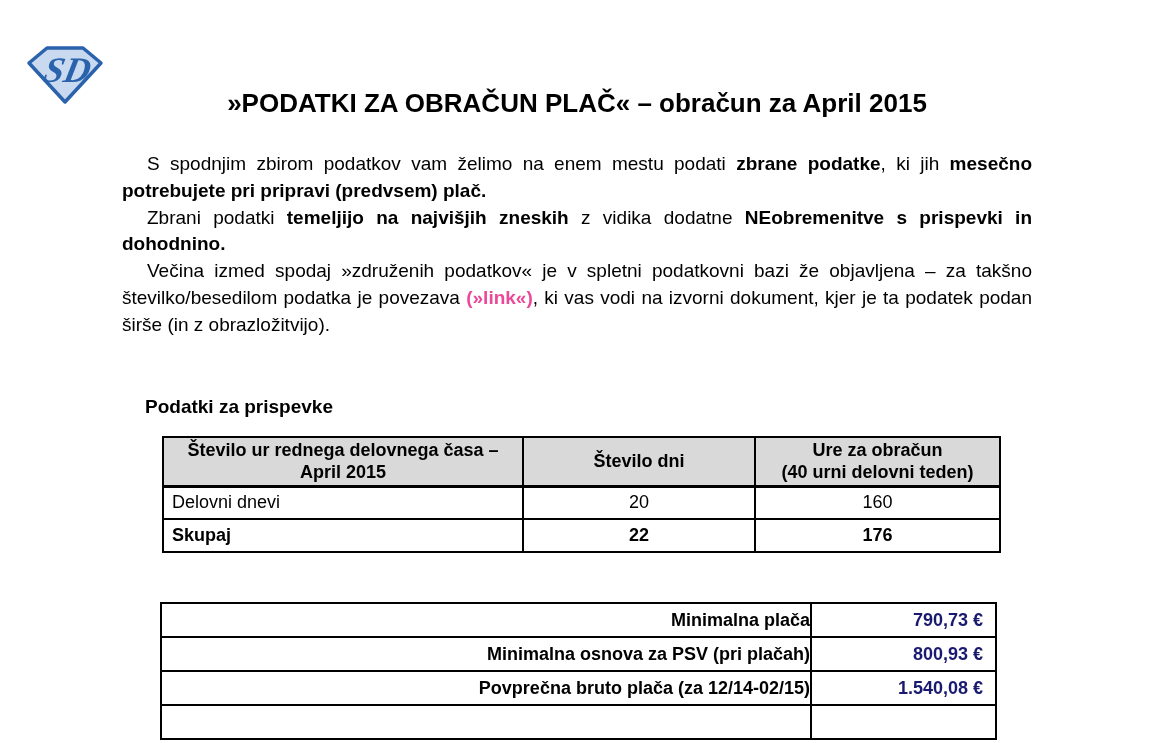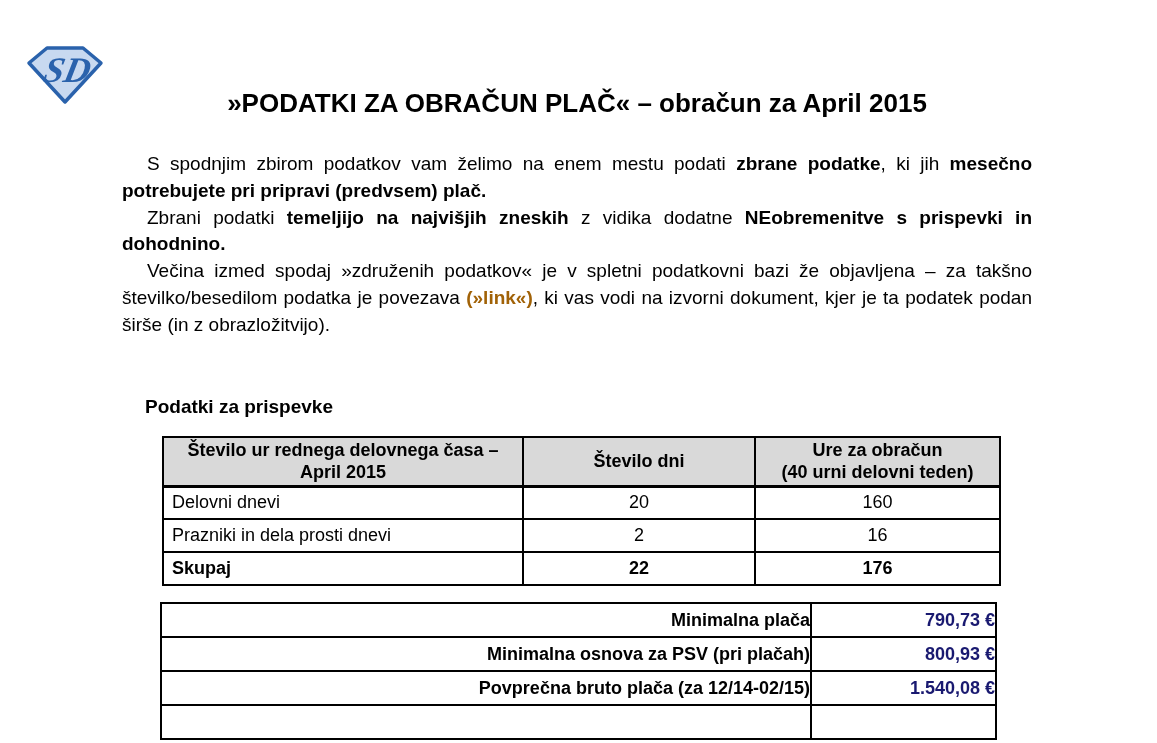--- a/index.html
+++ b/index.html
@@ -23,21 +23,21 @@
     letter-spacing:0px;
     white-space:nowrap;
   }
   .intro {
     position:absolute; left:122px; top:151px; width:910px;
     font-size:19px; line-height:26.8px;
     text-align:justify;
   }
   .intro p { margin:0; text-indent:25px; }
   .b { font-weight:bold; }
-  .navy { color:#a16207; }
+  .navy { color:#ec4899; }
   .section-heading {
     position:absolute; left:145px; top:396px;
     font-size:19px; font-weight:bold;
   }
   table { border-collapse:collapse; table-layout:fixed; background:#fff; }
   .t1 {
     position:absolute; left:162px; top:436px; width:833px;
     font-size:18px;
   }
   .t1 th, .t1 td {
@@ -62,21 +62,21 @@
     font-size:18px;
   }
   .t2 td {
     border:2px solid #000;
     height:34px;
     vertical-align:middle;
   }
   .t2 .label { font-weight:bold; text-align:right; padding-left:8px; }
   .t2 .value {
     font-weight:bold; color:#191970;
-    text-align:right; padding-right:0;
+    text-align:right; padding-right:12px;
   }
   .t2 tr.partial td { height:34px; }
 </style>
 </head>
 <body>
 
 <div class="logo">
   <svg viewBox="0 0 78 62" width="78" height="62">
     <path d="M3,19 L21,4 L57,4 L75,19 L39,58 Z" fill="#c8d9f0" stroke="#2a62ac" stroke-width="3.5" stroke-linejoin="round"></path>
     <g transform="translate(39,38) skewX(-12)">
@@ -104,25 +104,20 @@
       <th style="width:245px">Ure za obračun
 (40 urni delovni teden)</th>
     </tr>
   </thead>
   <tbody>
       <tr>
         <td class="cell-label">Delovni dnevi</td>
         <td class="cell-center">20</td>
         <td class="cell-center">160</td>
       </tr>
-      <tr>
-        <td class="cell-label">Prazniki in dela prosti dnevi</td>
-        <td class="cell-center">2</td>
-        <td class="cell-center">16</td>
-      </tr>
       <tr class="b">
         <td class="cell-label">Skupaj</td>
         <td class="cell-center">22</td>
         <td class="cell-center">176</td>
       </tr>
     </tbody>
 </table>
 
 <table class="t2">
   <colgroup>

